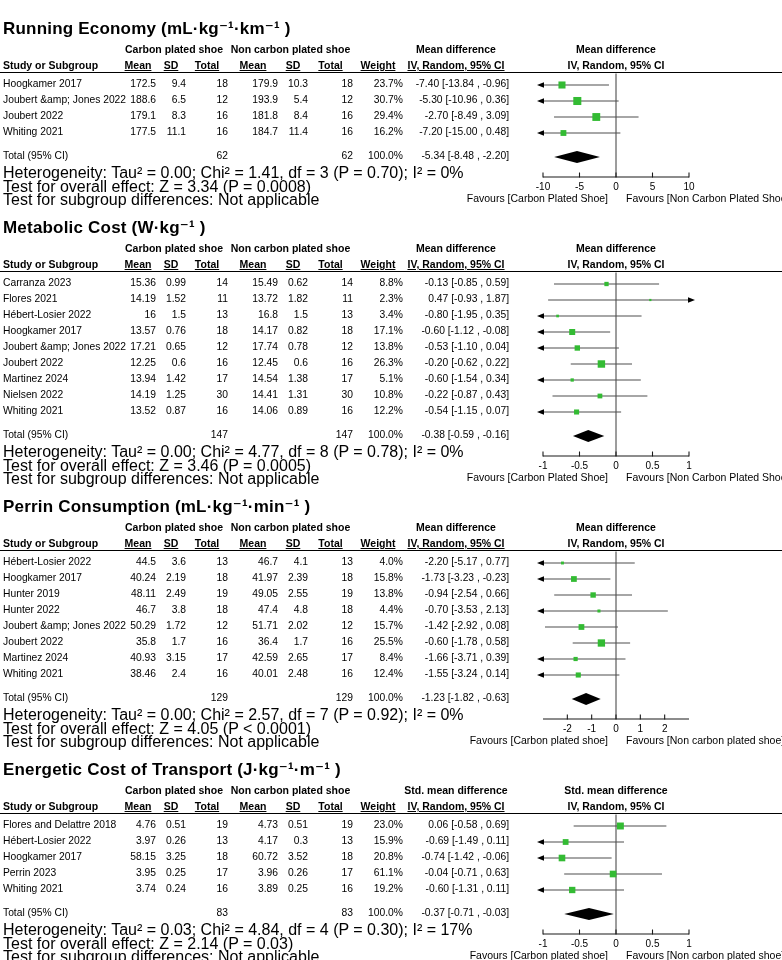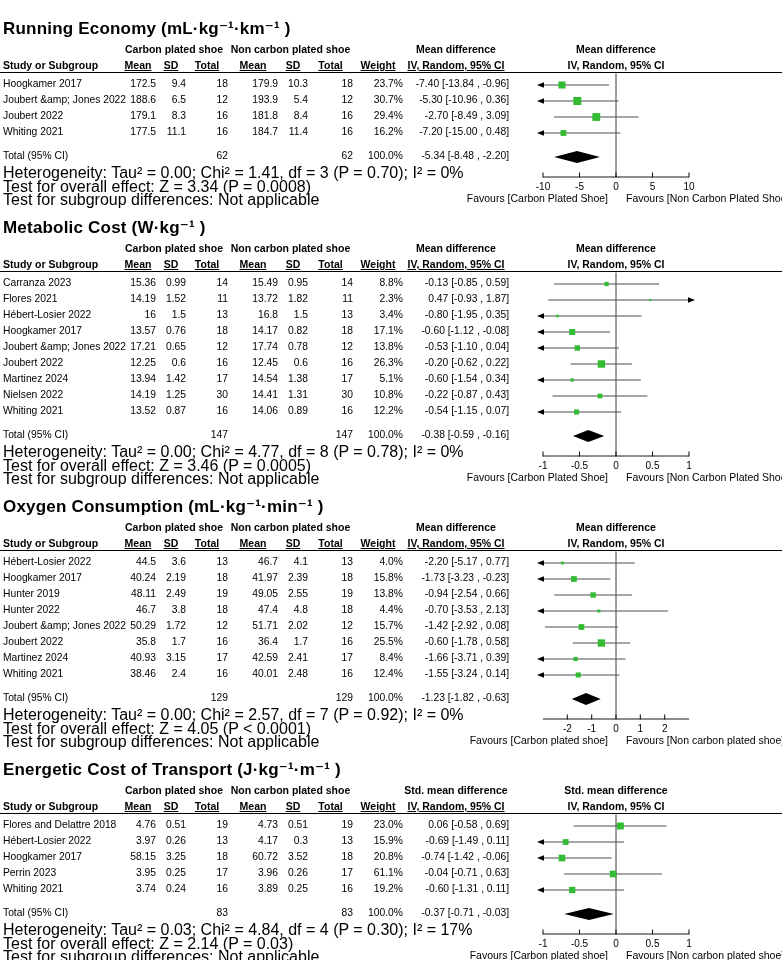--- a/index.html
+++ b/index.html
@@ -168,21 +168,21 @@
           <div class="hdr plot-hdr">IV, Random, 95% CI</div>
         </div>
         <div class="rule"></div>
         <div class="rows">
           <div class="grid srow">
             <div class="cell study">Carranza 2023</div>
             <div class="cell num">15.36</div>
             <div class="cell num">0.99</div>
             <div class="cell num">14</div>
             <div class="cell num">15.49</div>
-            <div class="cell num">0.95</div>
+            <div class="cell num">0.62</div>
             <div class="cell num">14</div>
             <div class="cell num">8.8%</div>
             <div class="cell num">-0.13 [-0.85 , 0.59]</div>
           </div>
           <div class="grid srow">
             <div class="cell study">Flores 2021</div>
             <div class="cell num">14.19</div>
             <div class="cell num">1.52</div>
             <div class="cell num">11</div>
             <div class="cell num">13.72</div>
@@ -318,21 +318,21 @@
           <line x1="652.5" y1="211.5" x2="652.5" y2="216.5" stroke="#1a1a1a" stroke-width="1.1"></line>
           <text x="652.5" y="229" text-anchor="middle" font-size="10px" fill="#000">0.5</text>
           <line x1="689" y1="211.5" x2="689" y2="216.5" stroke="#1a1a1a" stroke-width="1.1"></line>
           <text x="689" y="229" text-anchor="middle" font-size="10px" fill="#000">1</text>
           <text x="608" y="241" text-anchor="end" font-size="10.5px" fill="#000">Favours [Carbon Plated Shoe]</text>
           <text x="626" y="241" text-anchor="start" font-size="10.5px" fill="#000">Favours [Non Carbon Plated Shoe]</text>
         </svg>
       </div>
     </section>
     <section class="panel">
-      <h2 class="panel-title">Oxygen Consumption (mL·kg⁻¹·min⁻¹ )</h2>
+      <h2 class="panel-title">Perrin Consumption (mL·kg⁻¹·min⁻¹ )</h2>
       <div class="panel-body" style="height:233px">
         <div class="grid grp-row">
           <div style="grid-column:1"></div>
           <div class="hdr center" style="grid-column:2 / span 3">Carbon plated shoe</div>
           <div class="hdr center" style="grid-column:5 / span 3">Non carbon plated shoe</div>
           <div style="grid-column:8"></div>
           <div class="hdr center" style="grid-column:9">Mean difference</div>
           <div class="hdr plot-hdr" style="grid-column:10">Mean difference</div>
         </div>
         <div class="grid col-row">
@@ -414,21 +414,21 @@
             <div class="cell num">16</div>
             <div class="cell num">25.5%</div>
             <div class="cell num">-0.60 [-1.78 , 0.58]</div>
           </div>
           <div class="grid srow">
             <div class="cell study">Martinez 2024</div>
             <div class="cell num">40.93</div>
             <div class="cell num">3.15</div>
             <div class="cell num">17</div>
             <div class="cell num">42.59</div>
-            <div class="cell num">2.41</div>
+            <div class="cell num">2.65</div>
             <div class="cell num">17</div>
             <div class="cell num">8.4%</div>
             <div class="cell num">-1.66 [-3.71 , 0.39]</div>
           </div>
           <div class="grid srow">
             <div class="cell study">Whiting 2021</div>
             <div class="cell num">38.46</div>
             <div class="cell num">2.4</div>
             <div class="cell num">16</div>
             <div class="cell num">40.01</div>

